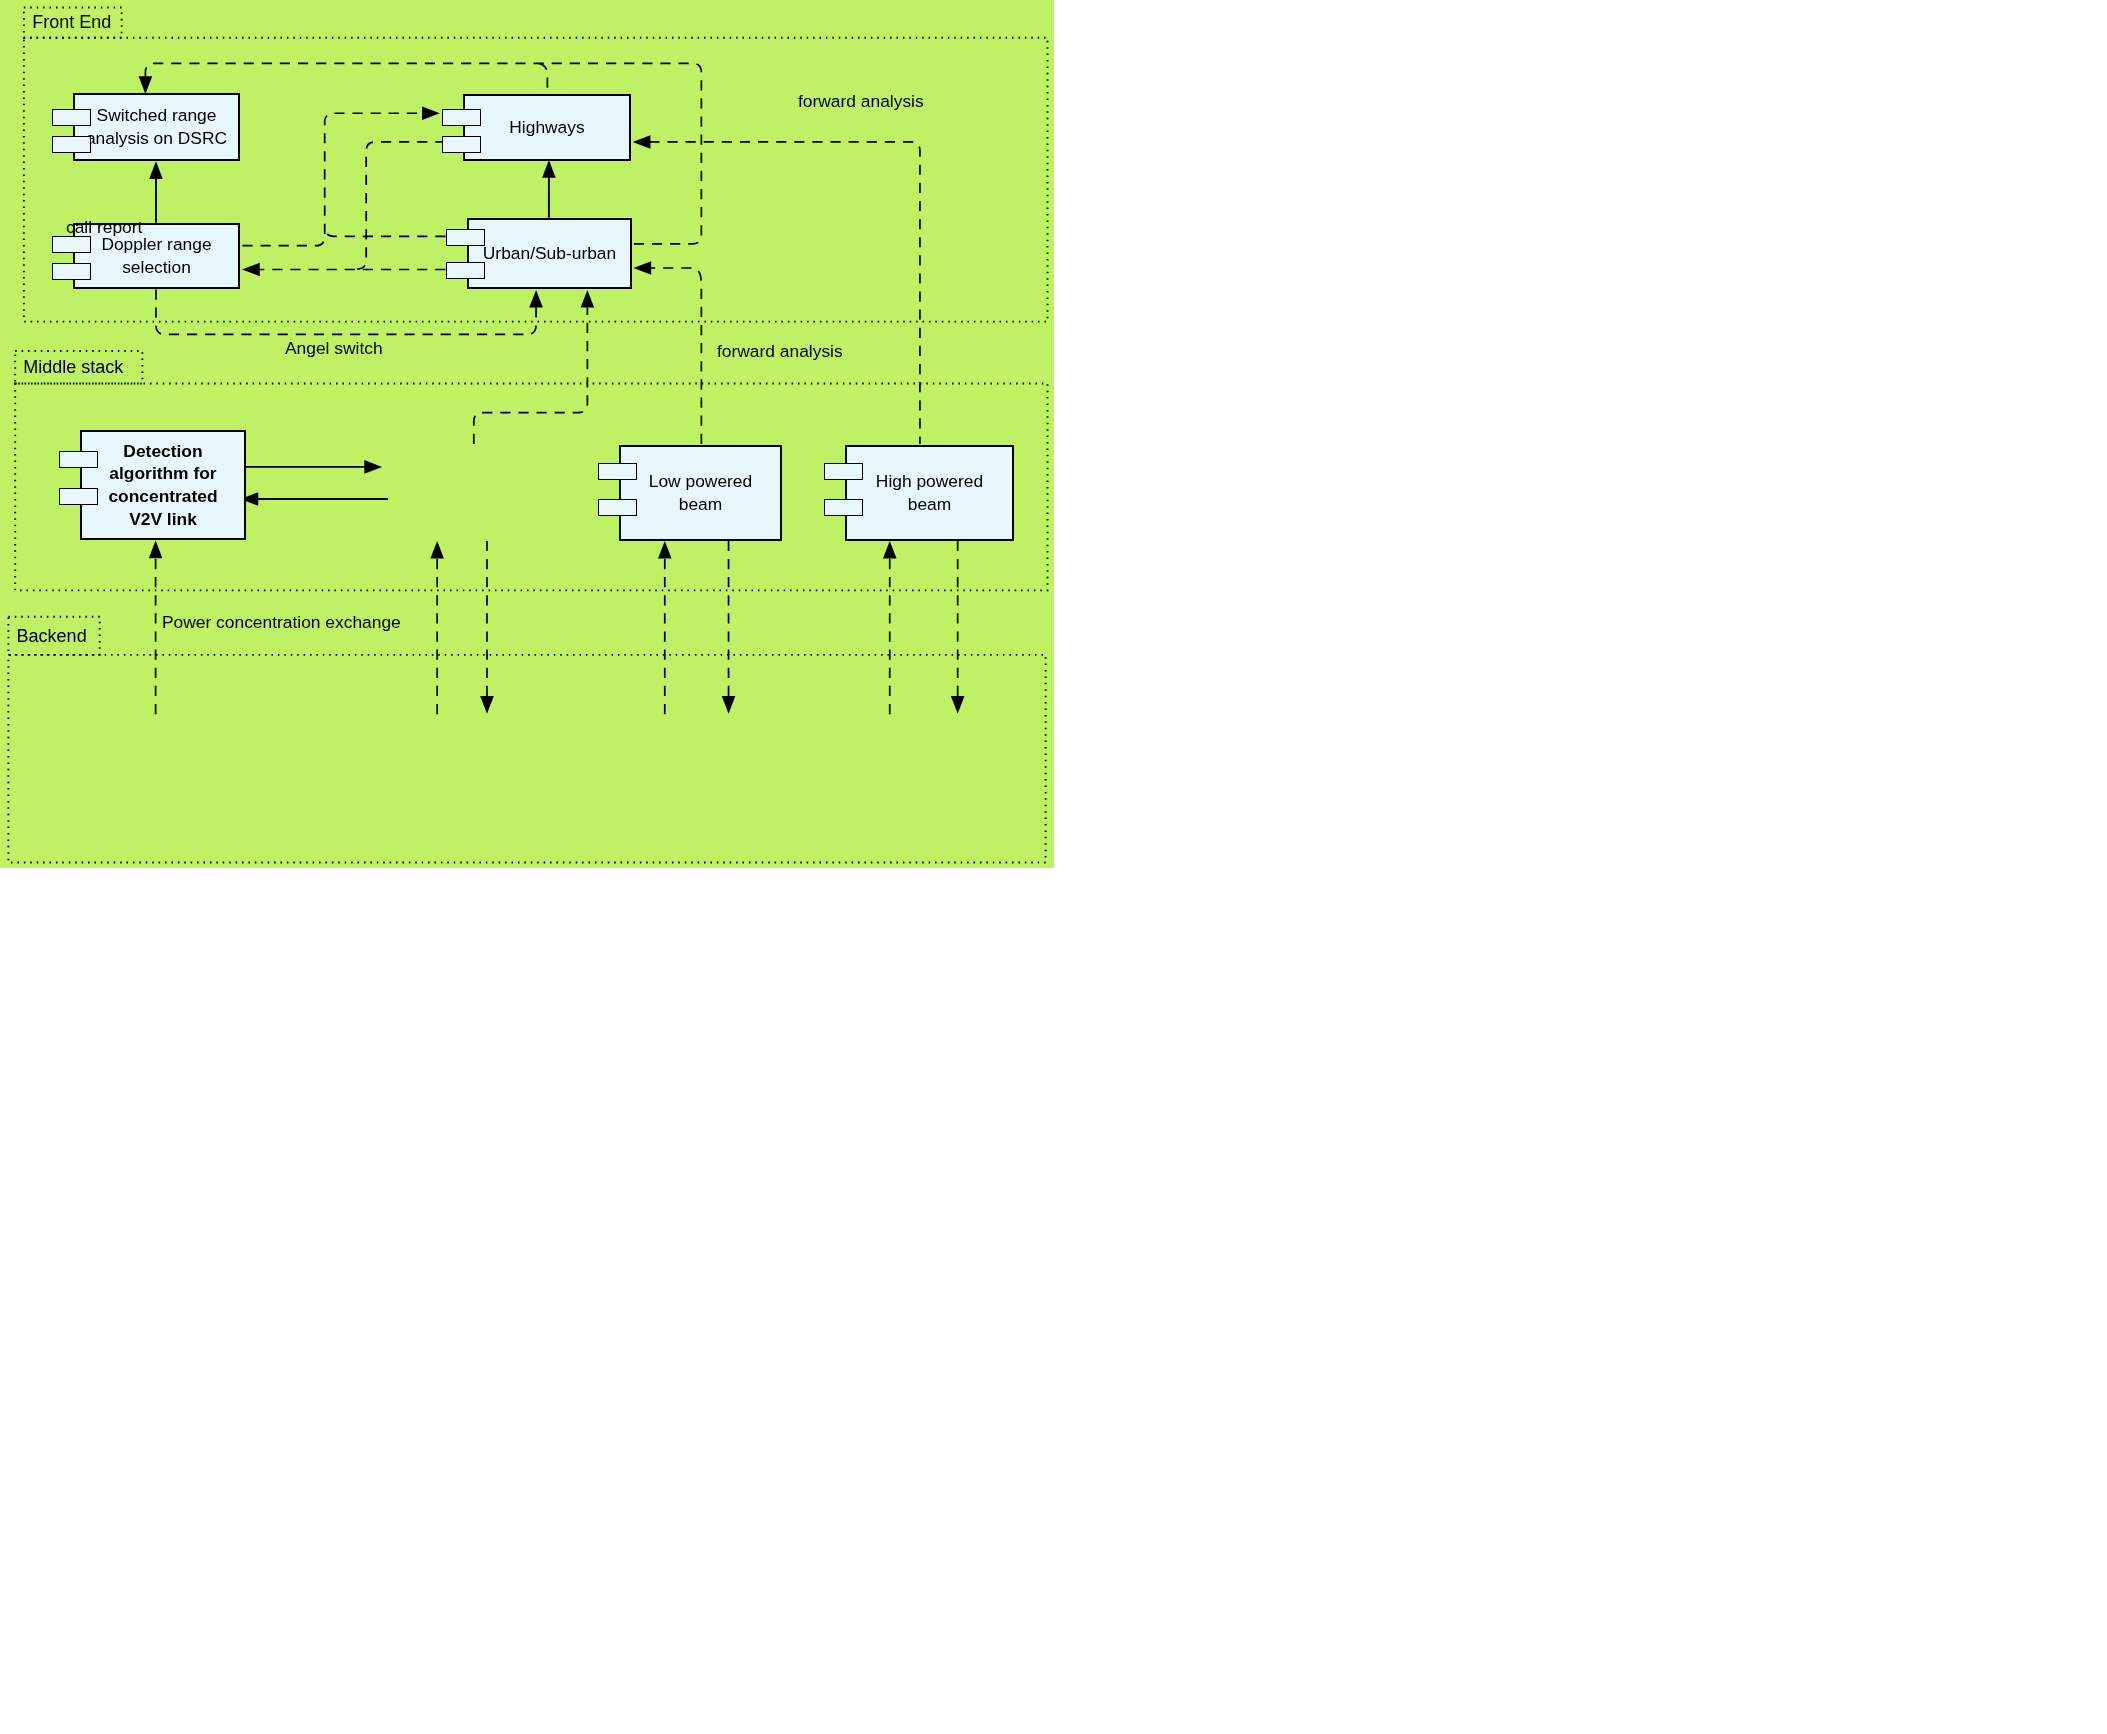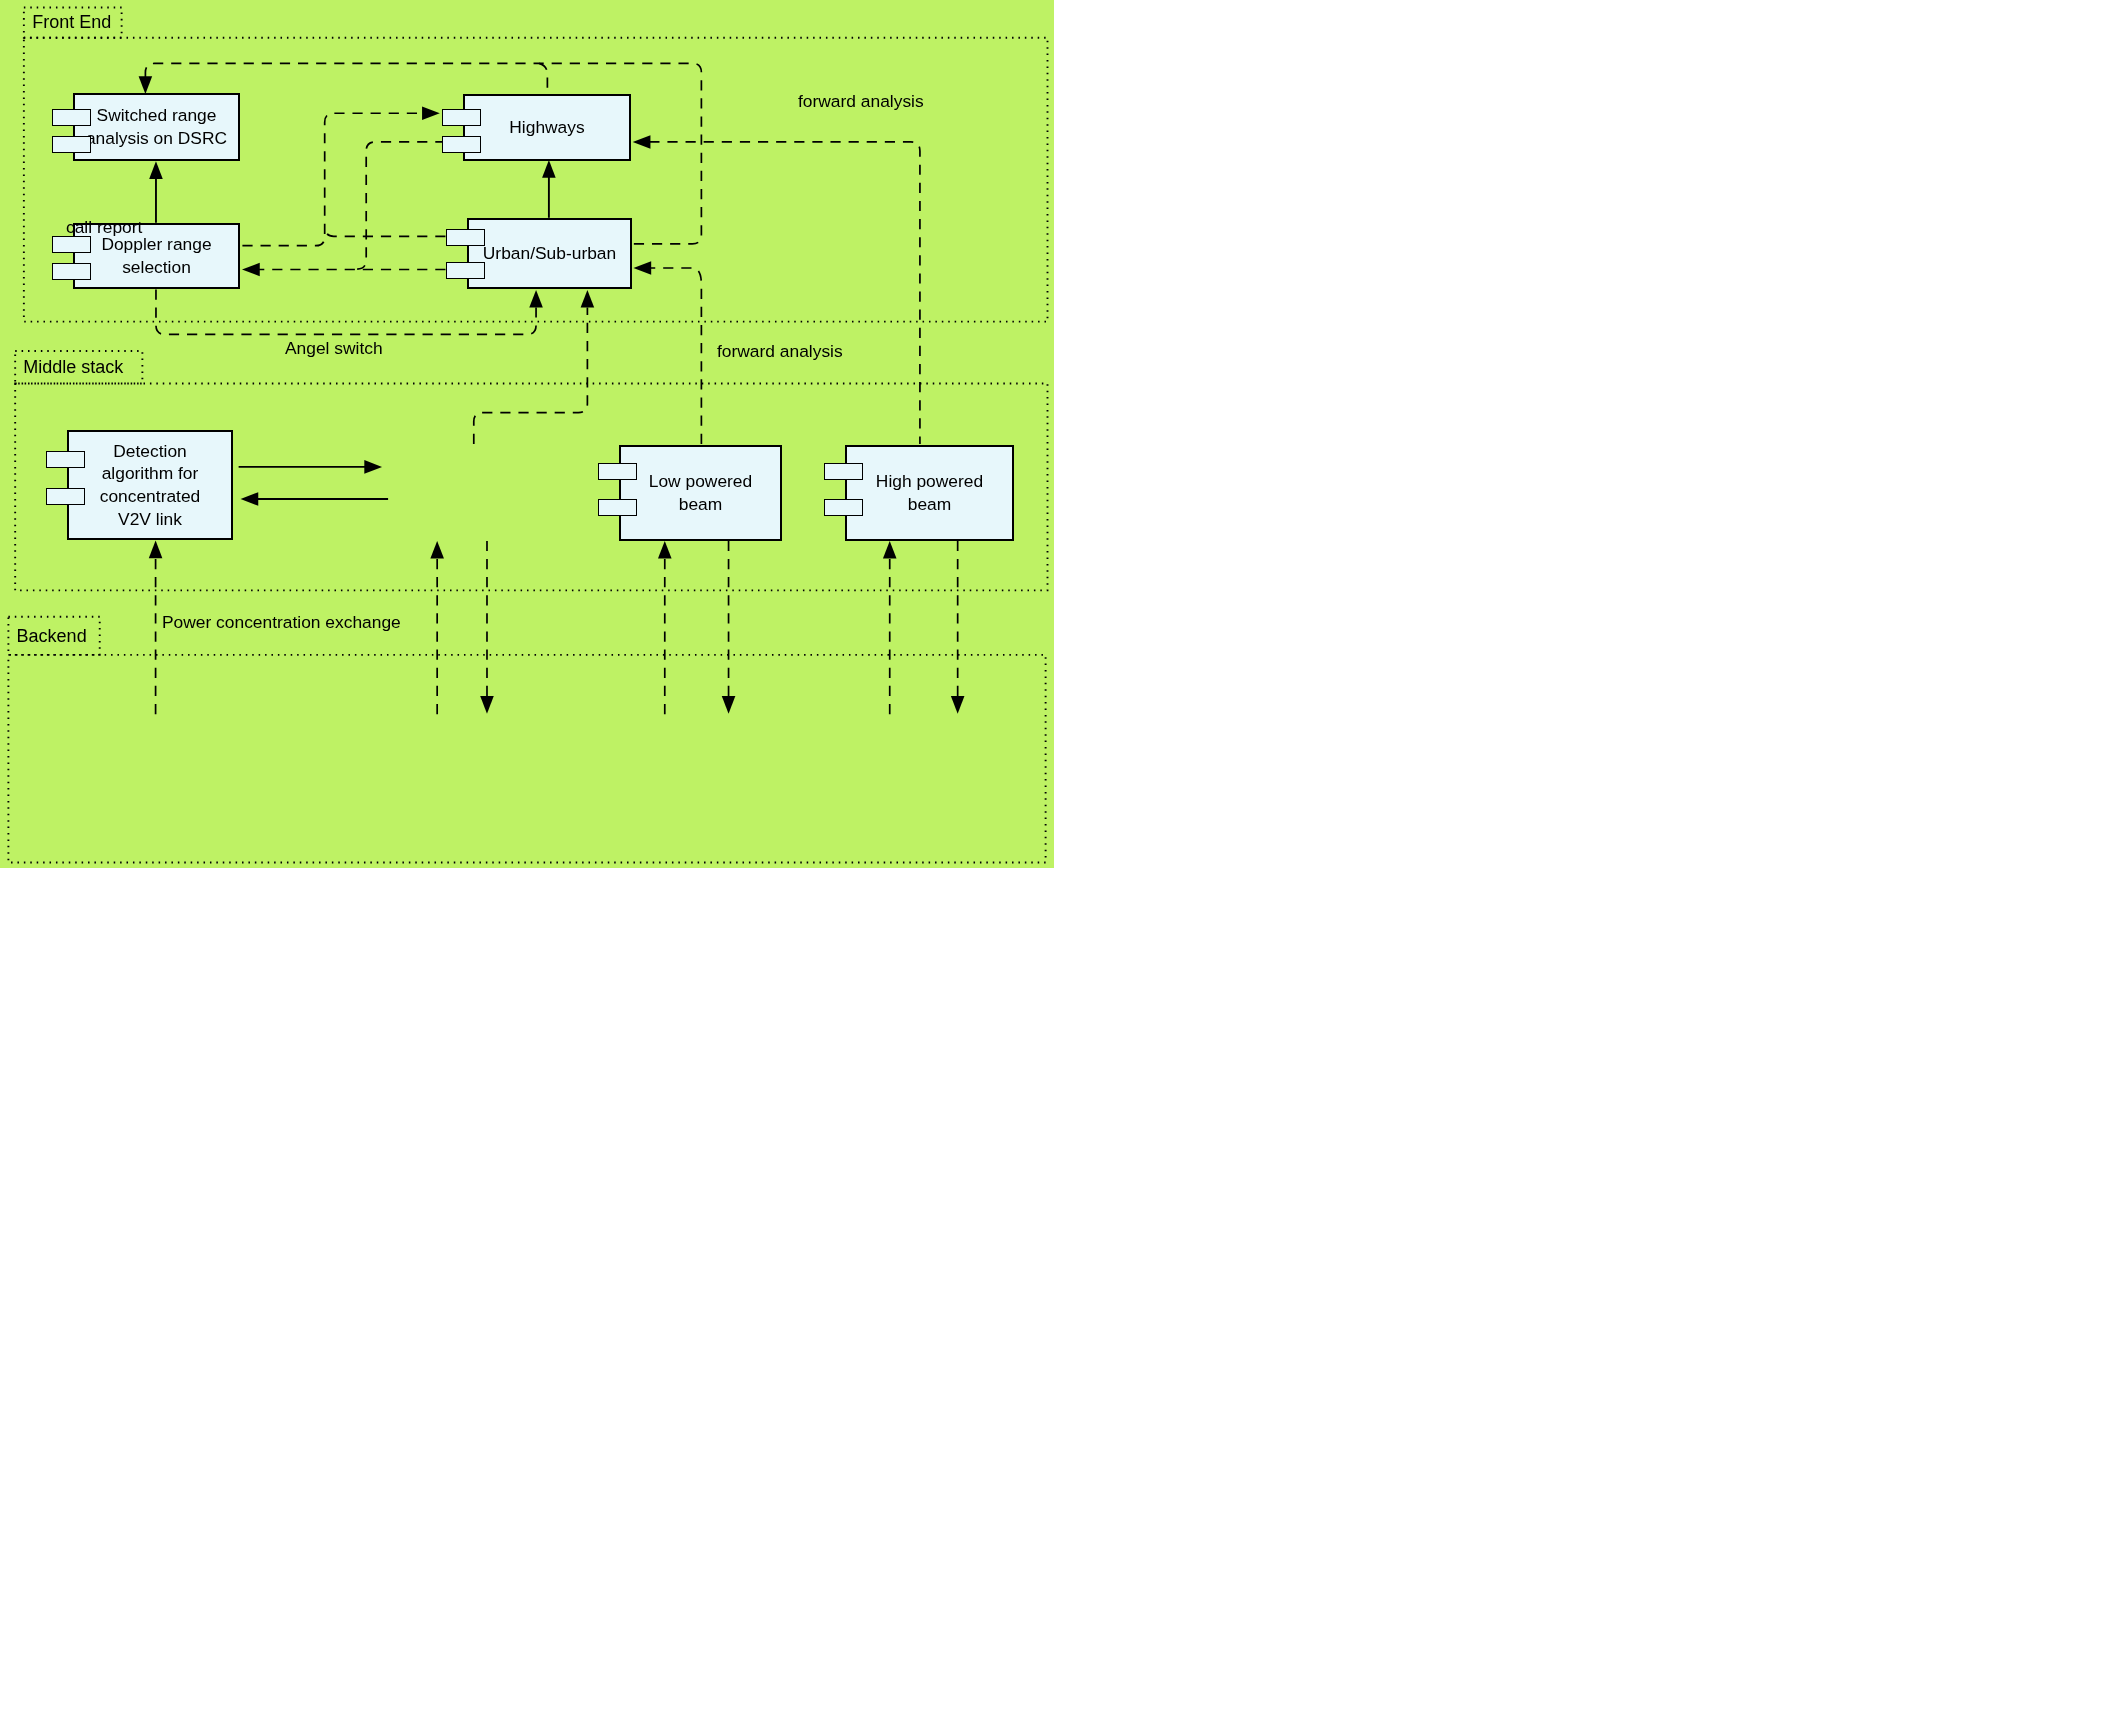--- a/index.html
+++ b/index.html
@@ -145,21 +145,21 @@
     <span class="port" style="top:40px;"></span>
     <div class="lbl">Highways</div>
   </div>
 
   <div class="comp" style="left:467px;top:218px;width:165px;height:71px;">
     <span class="port" style="top:8.7px;"></span>
     <span class="port" style="top:42px;"></span>
     <div class="lbl">Urban/Sub-urban</div>
   </div>
 
-  <div class="comp" style="left:67px;top:430px;width:166px;height:110px;">
+  <div class="comp" style="left:80px;top:430px;width:166px;height:110px;font-weight:bold;">
     <span class="port" style="top:19px;"></span>
     <span class="port" style="top:56px;"></span>
     <div class="lbl">Detection
 algorithm for
 concentrated
 V2V link</div>
   </div>
 
 
   <div class="comp" style="left:619px;top:445px;width:163px;height:96px;">

